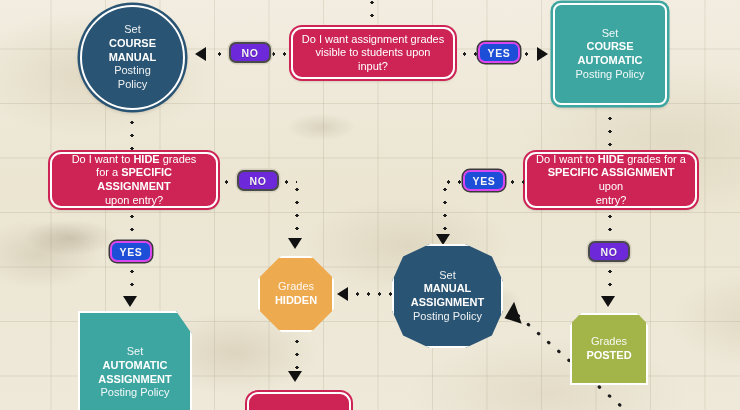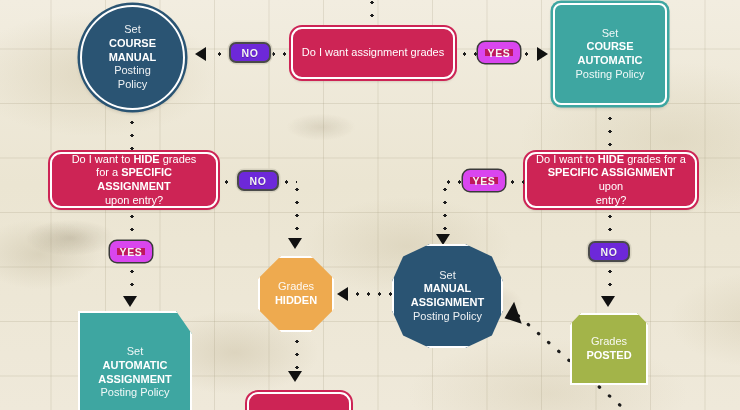--- a/index.html
+++ b/index.html
@@ -127,22 +127,22 @@
     width:42px;height:21px;
   }
   .badge-no{
     background:#6d28d9;
     border:2px solid #4a4a4a;
     box-shadow:0 0 0 1.5px #d7d2c0;
     color:#f3f3f3;
     text-shadow:0 1px 0 rgba(0,0,0,.25);
   }
   .badge-yes{
-    background:#be185d;
-    border:7px solid #d946ef;
+    background:#1d4ed8;
+    border:2px solid #d946ef;
     box-shadow:0 0 0 1.5px #3a3a3a;
     color:#f5f5f5;
     text-align:right;
   }
 
   
   .dots-h{
     position:absolute;height:4px;
     background-image:radial-gradient(circle, #1d1d1d 1.6px, transparent 1.8px);
     background-size:11px 4px;
@@ -187,20 +187,21 @@
       <b>COURSE</b><br>
       <b>MANUAL</b><br>
       <span class="lt">Posting</span><br>
       <span class="lt">Policy</span>
     </div>
   </div>
 
   <div class="node q-box" style="left:291px;top:27px;width:164px;height:52px;">
     <div class="txt">
       <span>Do I want assignment grades</span><br>
+      <span>visible to students upon input?</span>
     </div>
   </div>
 
   <div class="node sq" style="left:553px;top:3px;width:114px;height:102px;">
     <div class="txt">
       <span class="lt">Set</span><br>
       <b>COURSE</b><br>
       <b>AUTOMATIC</b><br>
       <span class="lt">Posting Policy</span>
     </div>

